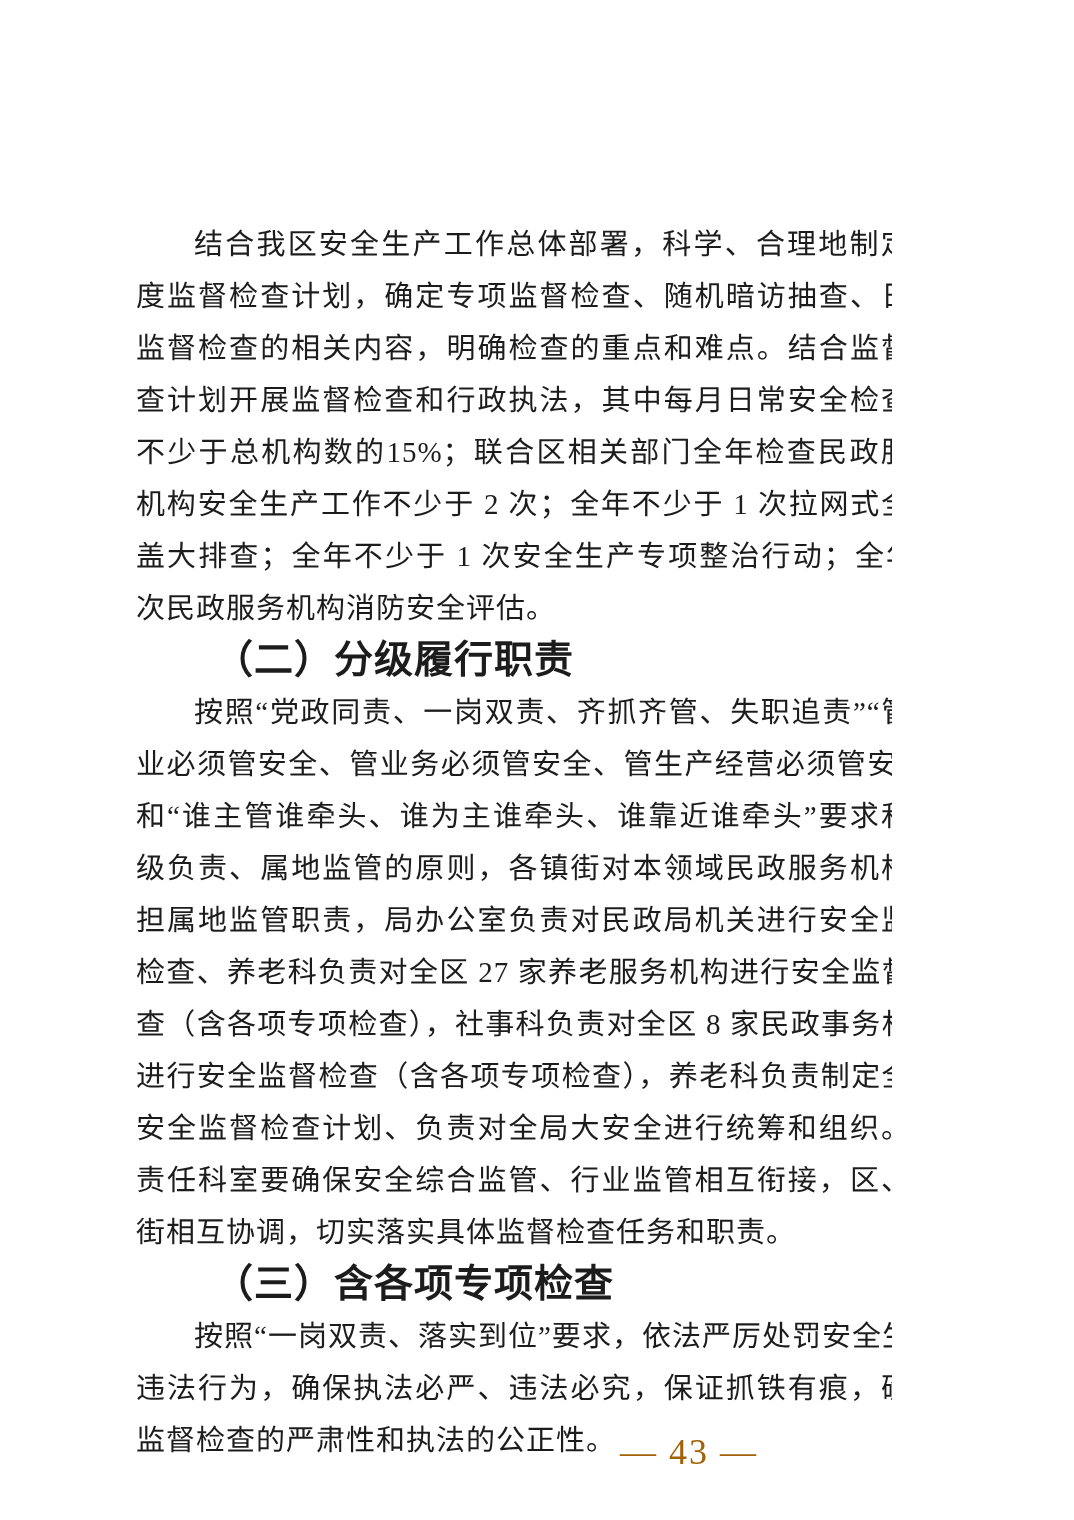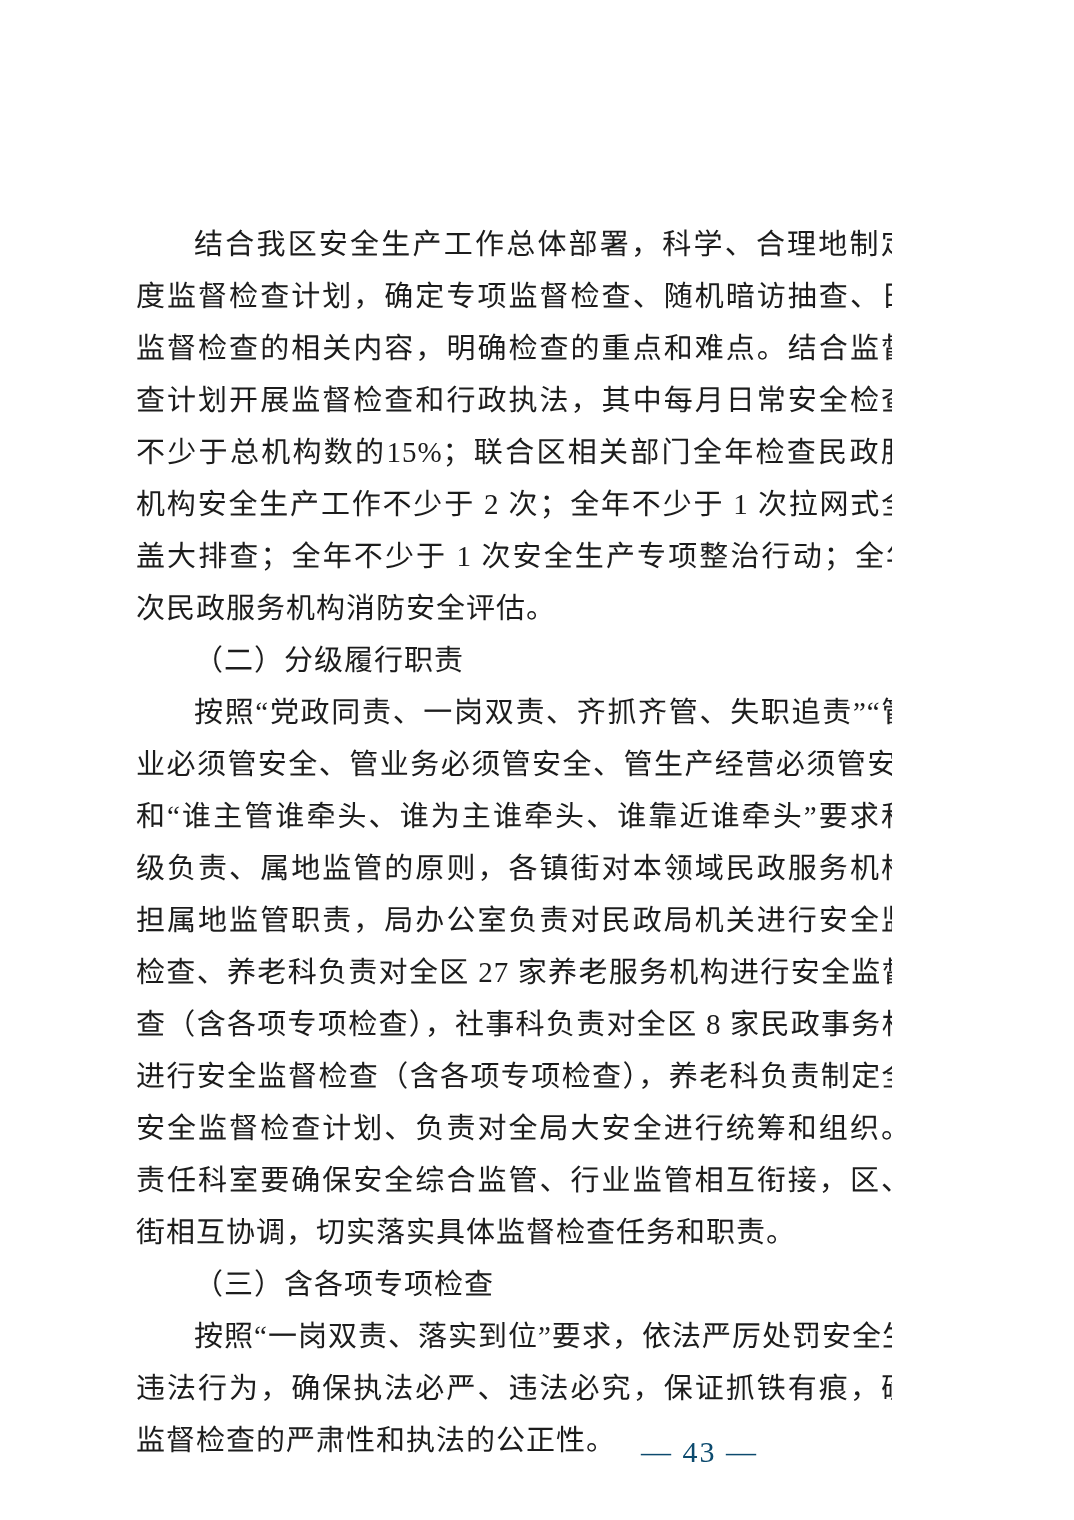--- a/index.html
+++ b/index.html
@@ -27,34 +27,34 @@
     margin: 0;
     font-size: 29px;
     line-height: 52px;
     letter-spacing: 1px;
     text-align: justify;
     text-indent: 2em;
     word-break: break-all;
   }
   .heading {
     margin: 0;
-    font-size: 29px;
+    font-size: 39px;
     line-height: 52px;
     letter-spacing: 1px;
     text-indent: 2em;
-    font-weight: normal;
+    font-weight: bold;
   }
   .page-number {
     position: absolute;
     top: 1398px;
     right: 134px;
-    font-size: 30px;
+    font-size: 36px;
     line-height: 40px;
     letter-spacing: 2px;
-    color: #0c4a6e;
+    color: #a16207;
   }
 </style>
 </head>
 <body>
 
 <div class="page">
   <div class="doc-content">
     <p class="para">结合我区安全生产工作总体部署，科学、合理地制定年度监督检查计划，确定专项监督检查、随机暗访抽查、日常监督检查的相关内容，明确检查的重点和难点。结合监督检查计划开展监督检查和行政执法，其中每月日常安全检查数不少于总机构数的15%；联合区相关部门全年检查民政服务机构安全生产工作不少于 2 次；全年不少于 1 次拉网式全覆盖大排查；全年不少于 1 次安全生产专项整治行动；全年 1 次民政服务机构消防安全评估。</p>
     <p class="heading">（二）分级履行职责</p>
     <p class="para">按照“党政同责、一岗双责、齐抓齐管、失职追责”“管行业必须管安全、管业务必须管安全、管生产经营必须管安全”和“谁主管谁牵头、谁为主谁牵头、谁靠近谁牵头”要求和分级负责、属地监管的原则，各镇街对本领域民政服务机构承担属地监管职责，局办公室负责对民政局机关进行安全监督检查、养老科负责对全区 27 家养老服务机构进行安全监督检查（含各项专项检查），社事科负责对全区 8 家民政事务机构进行安全监督检查（含各项专项检查），养老科负责制定全局安全监督检查计划、负责对全局大安全进行统筹和组织。各责任科室要确保安全综合监管、行业监管相互衔接，区、镇街相互协调，切实落实具体监督检查任务和职责。</p>

